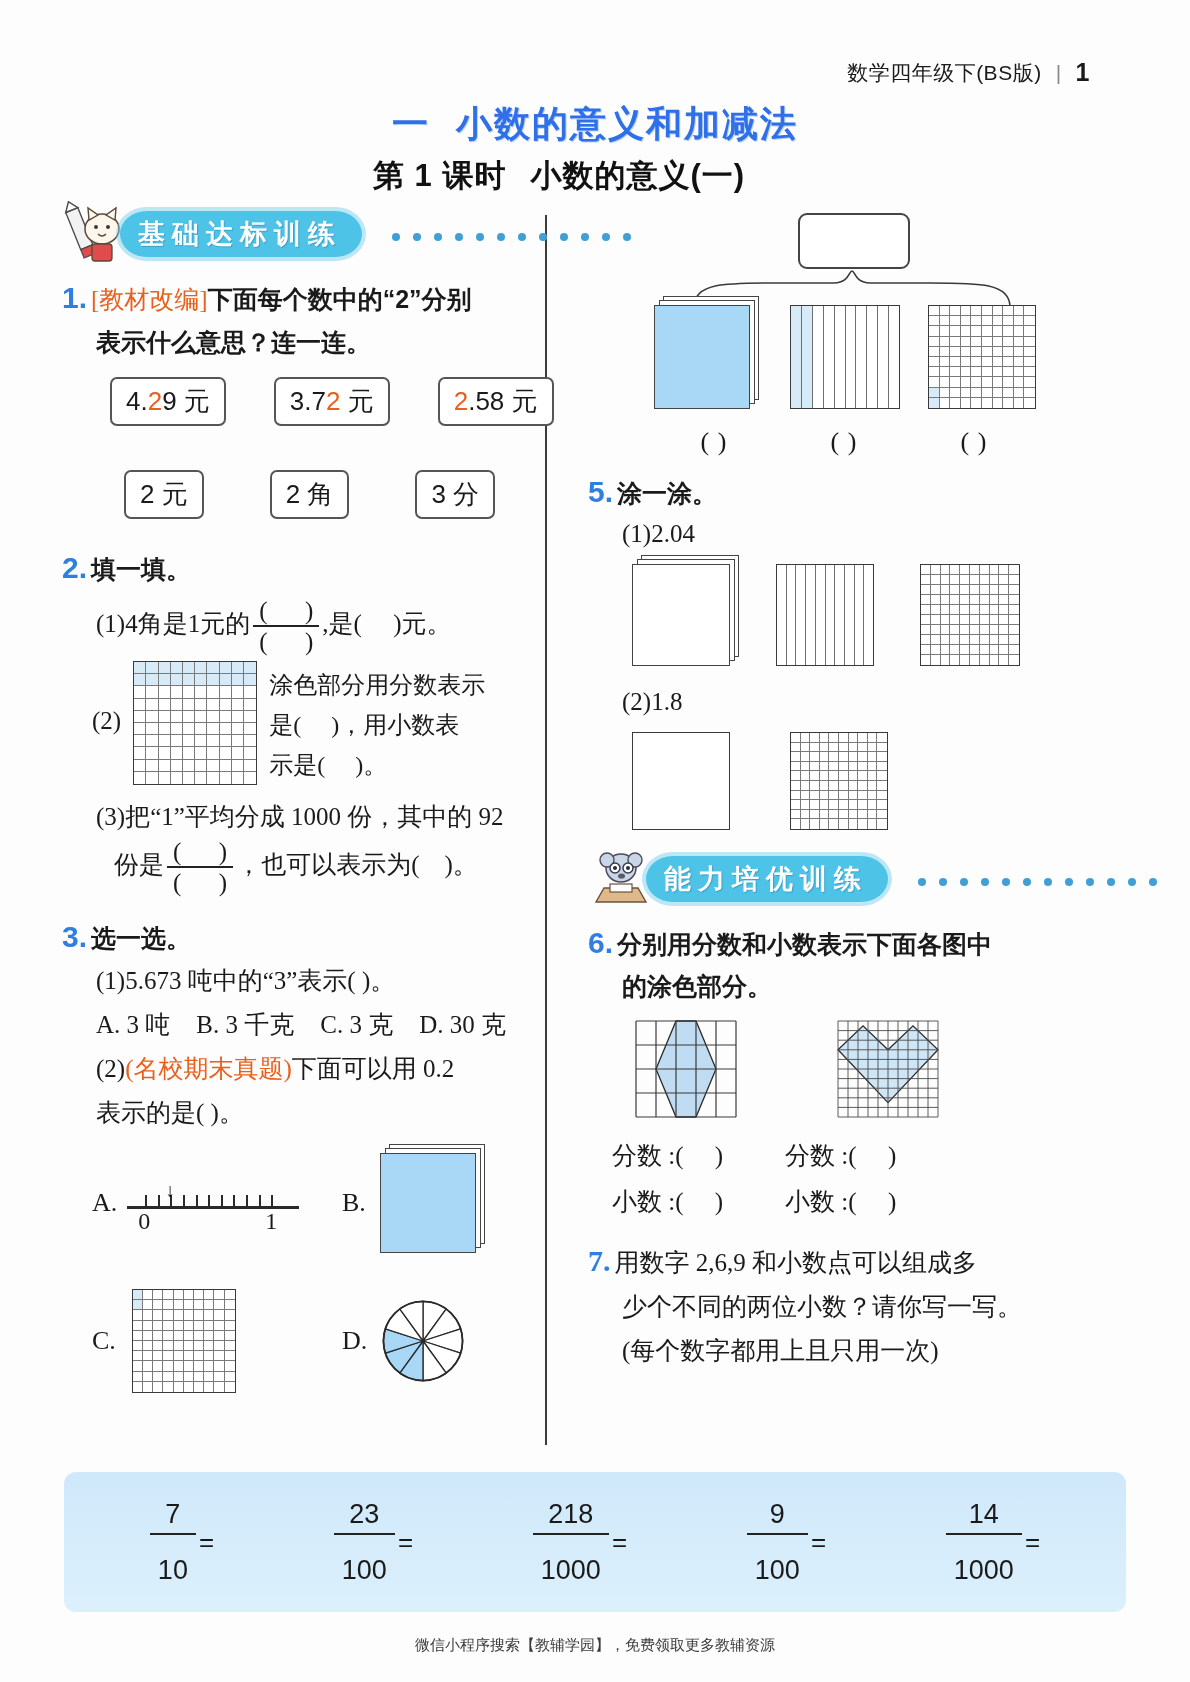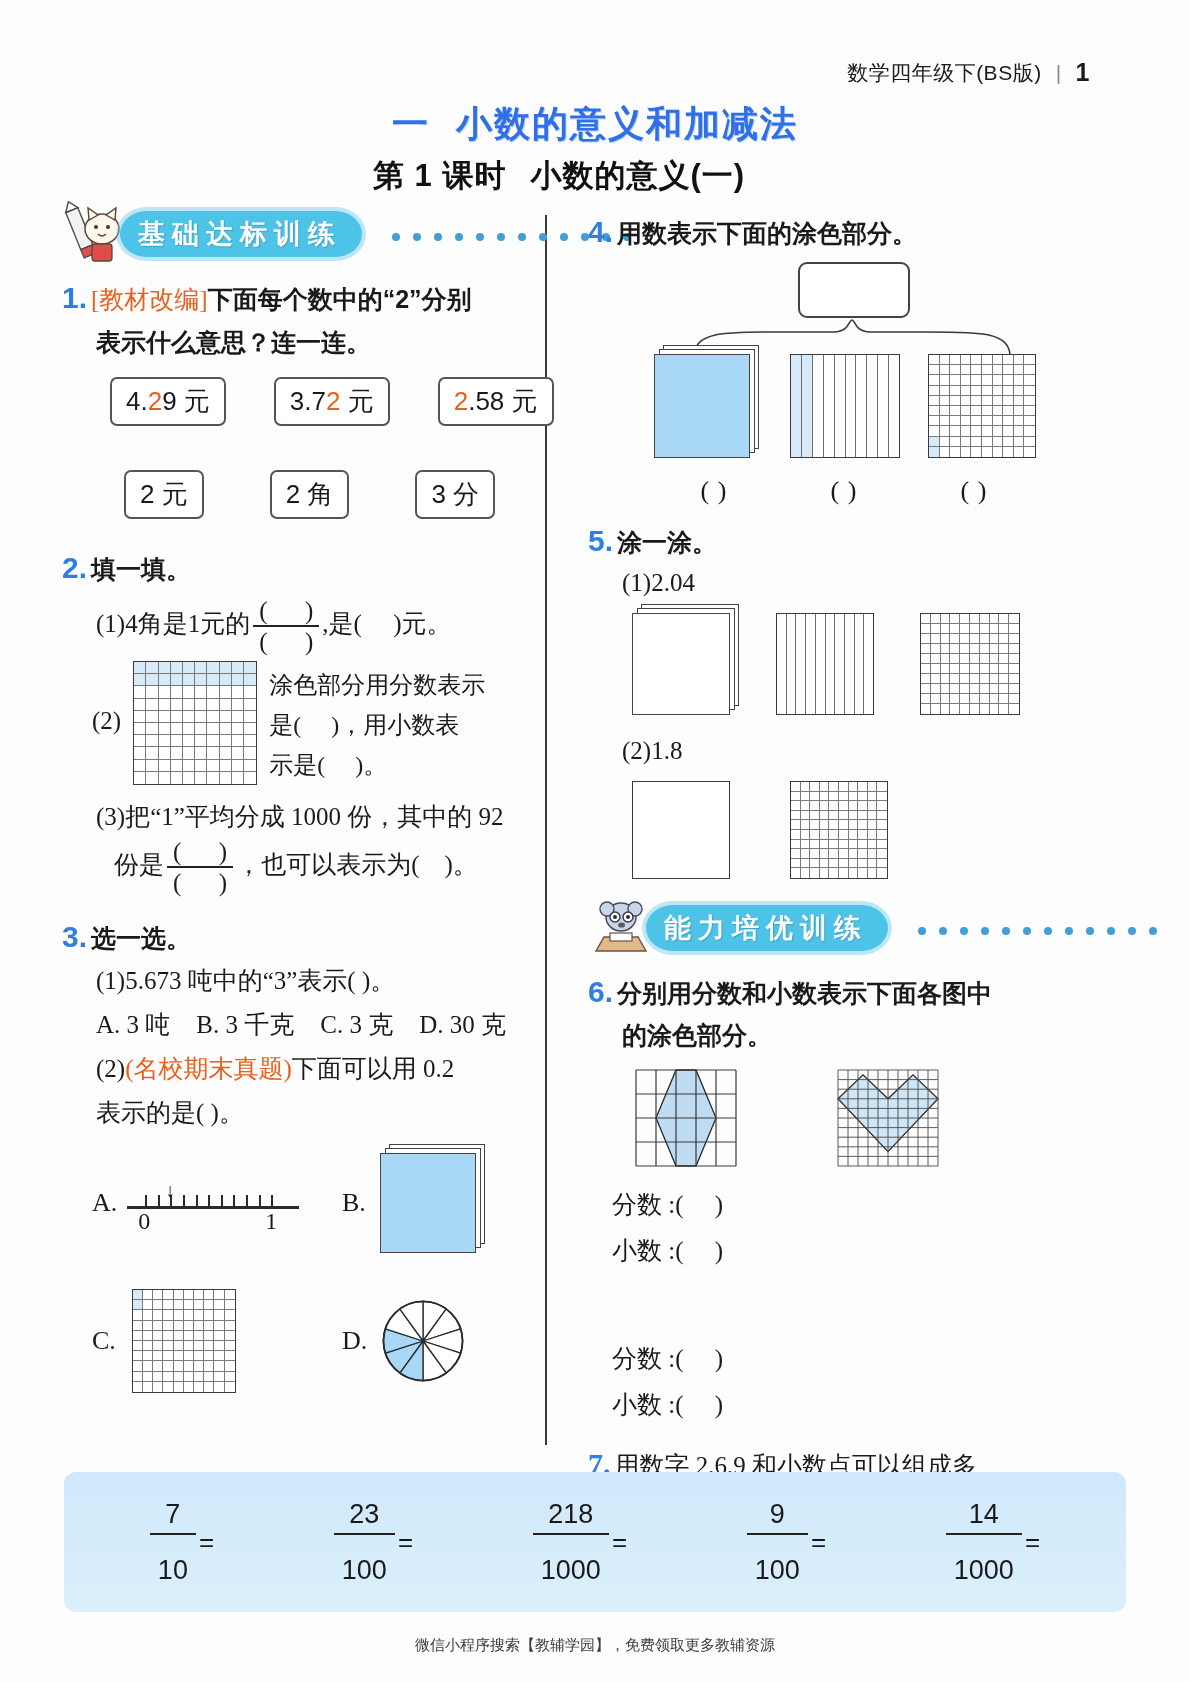--- a/index.html
+++ b/index.html
@@ -135,21 +135,21 @@
 
   
   .q4wrap { position:relative; margin-left:10px; margin-top:8px; height:210px; }
   .ansbox { position:absolute; left:200px; top:0; width:112px; height:56px; border:2px solid #444; border-radius:9px; background:#fff; }
   .blanks { display:flex; gap:18px; margin-left:70px; margin-top:4px; font-size:26px; font-family:"Liberation Serif",serif; }
   .blanks span { display:inline-block; width:112px; text-align:center; letter-spacing:1px; }
 
   
   .q6figs { display:flex; gap:86px; margin-left:40px; margin-top:10px; }
   .q6ans { display:flex; gap:62px; margin-left:24px; margin-top:12px; font-size:25px;
-           font-family:"Liberation Serif",serif; line-height:46px;flex-direction:column; }
+           font-family:"Liberation Serif",serif; line-height:46px; }
 
   
   .footband {
     position:absolute; left:64px; top:1472px; width:1062px; height:140px;
     background:linear-gradient(180deg,#cfe8fa 0%, #dcf0fc 100%);
     border-radius:12px;
     display:flex; align-items:center; justify-content:space-around;
     padding:0 26px;
   }
   .ffrac { display:flex; align-items:center; font-size:27px;
@@ -538,23 +538,20 @@
               <circle cx="50" cy="50" r="43" fill="none" stroke="#2a2a2a" stroke-width="2"></circle>
             </svg>
         </div>
       </div>
     </div>
   </div>
 
   <div class="col col-right">
 
     <div class="q" style="margin-top:6px;">
-      <div class="qhead">
-        <span class="qnum">4.</span><span>用数表示下面的涂色部分。</span>
-      </div>
       <div class="q4wrap">
         <div class="ansbox"></div>
         <svg style="position:absolute;left:36px;top:56px;" width="430" height="42" viewBox="0 0 430 42">
           <path d="M60 38 C60 14, 90 14, 140 14 L200 14 C215 14, 215 2, 218 2 C221 2, 221 14, 236 14 L296 14 C346 14, 376 14, 376 38" stroke="#3a3a3a" stroke-width="1.6" fill="none"></path>
         </svg>
         <div class="stack blue" style="position:absolute;left:56px;top:92px;width:96px;height:104px;">
           <div class="s3"></div>
             <div class="s2"></div>
             <div class="s1"></div>
         </div>
@@ -1006,20 +1003,21 @@
           <div><span>分数 :(</span>&nbsp;&nbsp;&nbsp;&nbsp;&nbsp;<span>)</span></div>
           <div><span>小数 :(</span>&nbsp;&nbsp;&nbsp;&nbsp;&nbsp;<span>)</span></div>
         </div>
       </div>
     </div>
 
     <div class="q" style="margin-top:6px;">
       <div class="serif">
         <span class="qnum">7.</span><span>用数字 2,6,9 和小数点可以组成多</span>
       </div>
+      <div class="serif indent">少个不同的两位小数？请你写一写。</div>
       <div class="serif indent">(每个数字都用上且只用一次)</div>
     </div>
   </div>
 
   <div class="footband">
     <div class="ffrac">
       <span class="fr">
           <span class="t">7</span>
           <span class="b">10</span>
         </span>

